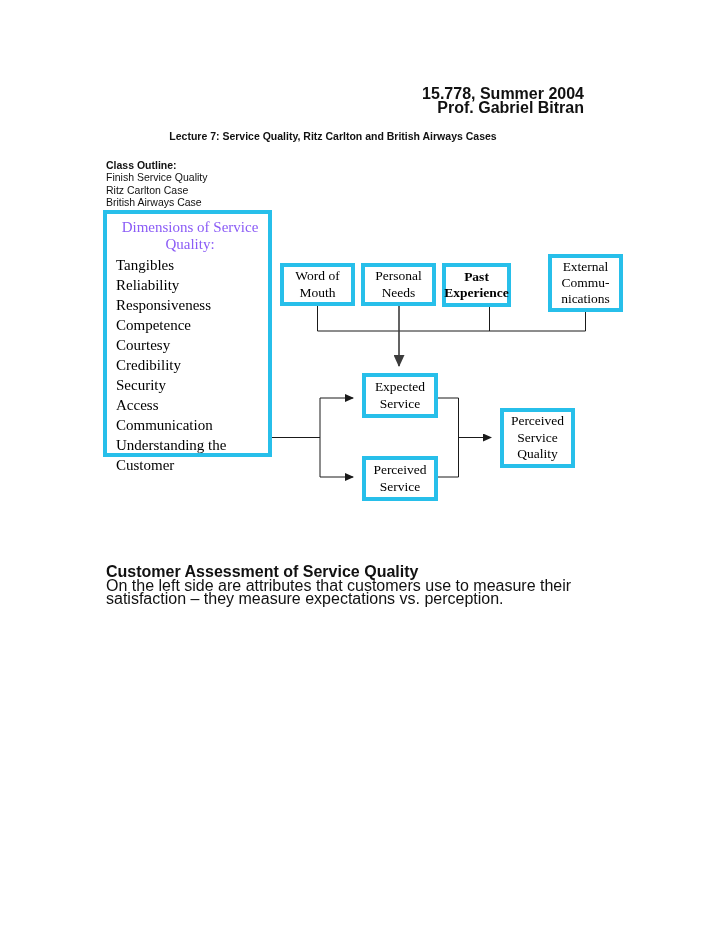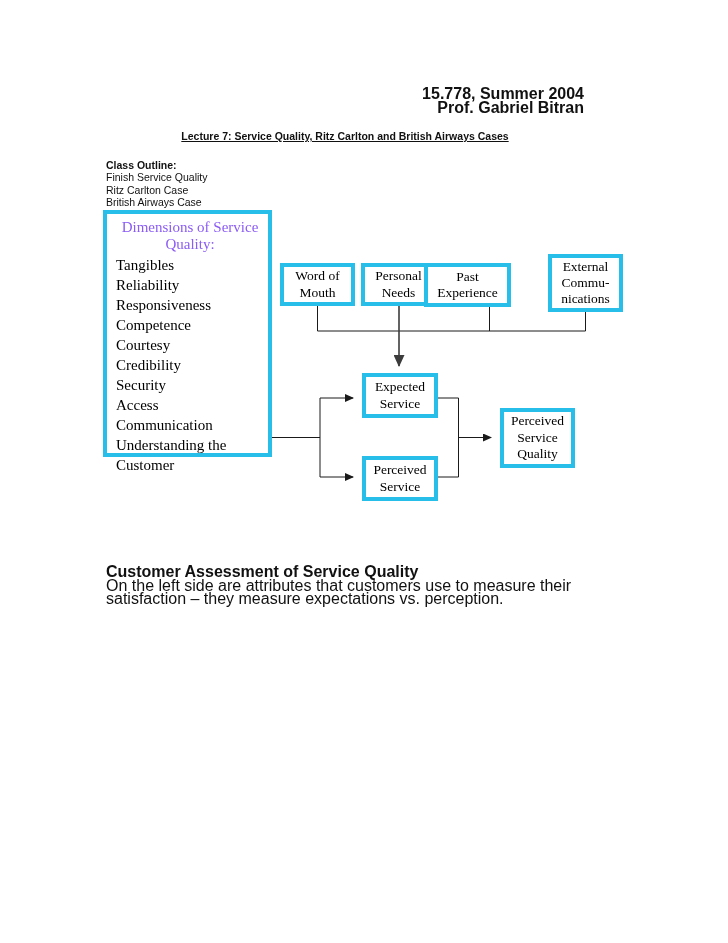--- a/index.html
+++ b/index.html
@@ -19,27 +19,26 @@
     left: 106px;
     top: 87px;
     width: 478px;
     text-align: right;
     font-size: 16px;
     font-weight: bold;
     line-height: 13.5px;
   }
   .lecture-title {
     position: absolute;
-    left: 106px;
+    left: 94px;
     top: 130px;
     width: 478px;
     text-align: center;
     font-size: 10.5px;
     font-weight: bold;
-    text-decoration: underline;
   }
   .outline {
     position: absolute;
     left: 106px;
     top: 159px;
     font-size: 10.5px;
     line-height: 12.3px;
   }
   .outline .heading { font-weight: bold; }
   .footer {
@@ -86,21 +85,21 @@
     margin-bottom: 3px;
   }
   .dim-item {
     color: #000000;
     font-size: 15px;
     line-height: 20px;
     white-space: normal;
   }
   #box-wom  { left: 280px; top: 263px; width: 75px; height: 43px; }
   #box-pn   { left: 361px; top: 263px; width: 75px; height: 43px; }
-  #box-pe   { left: 424px; top: 263px; width: 87px; height: 44px; }
+  #box-pe   { left: 442px; top: 263px; width: 69px; height: 44px; font-weight: bold; }
   #box-ec   { left: 548px; top: 254px; width: 75px; height: 58px; line-height: 16px; }
   #box-es   { left: 362px; top: 373px; width: 76px; height: 45px; }
   #box-ps   { left: 362px; top: 456px; width: 76px; height: 45px; }
   #box-psq  { left: 500px; top: 408px; width: 75px; height: 60px; }
   
   .connectors {
     position: absolute;
     left: 0; top: 0;
     width: 728px; height: 943px;
     z-index: 1;

